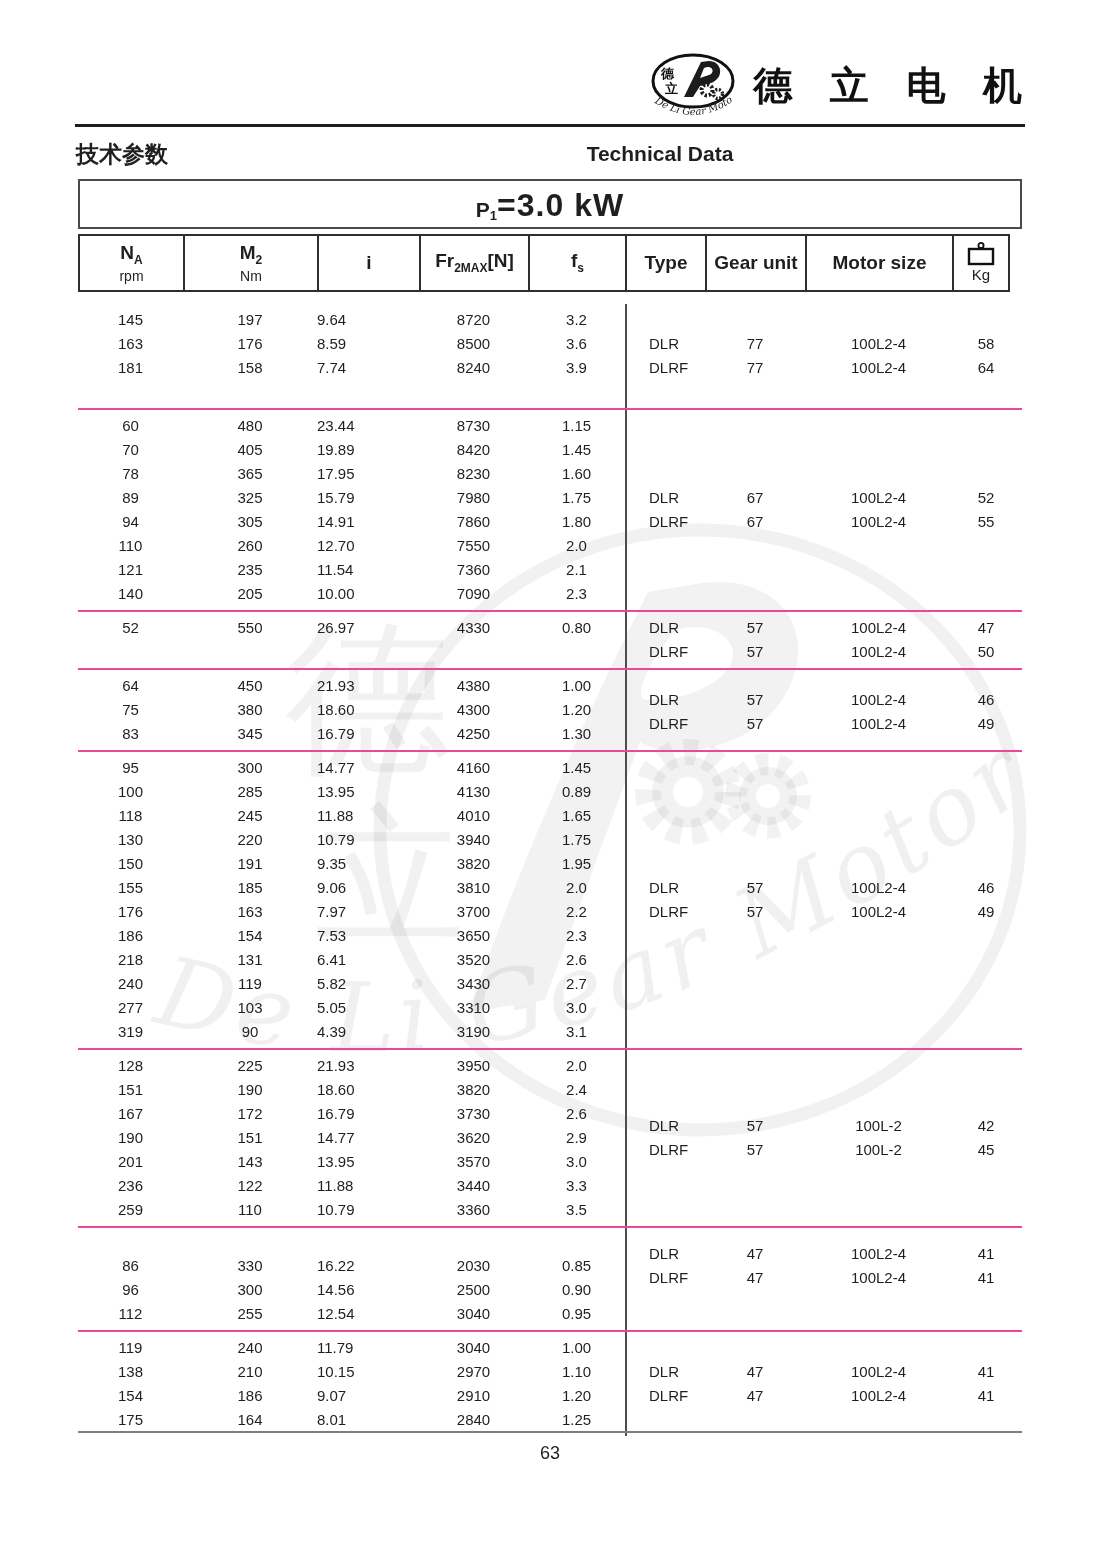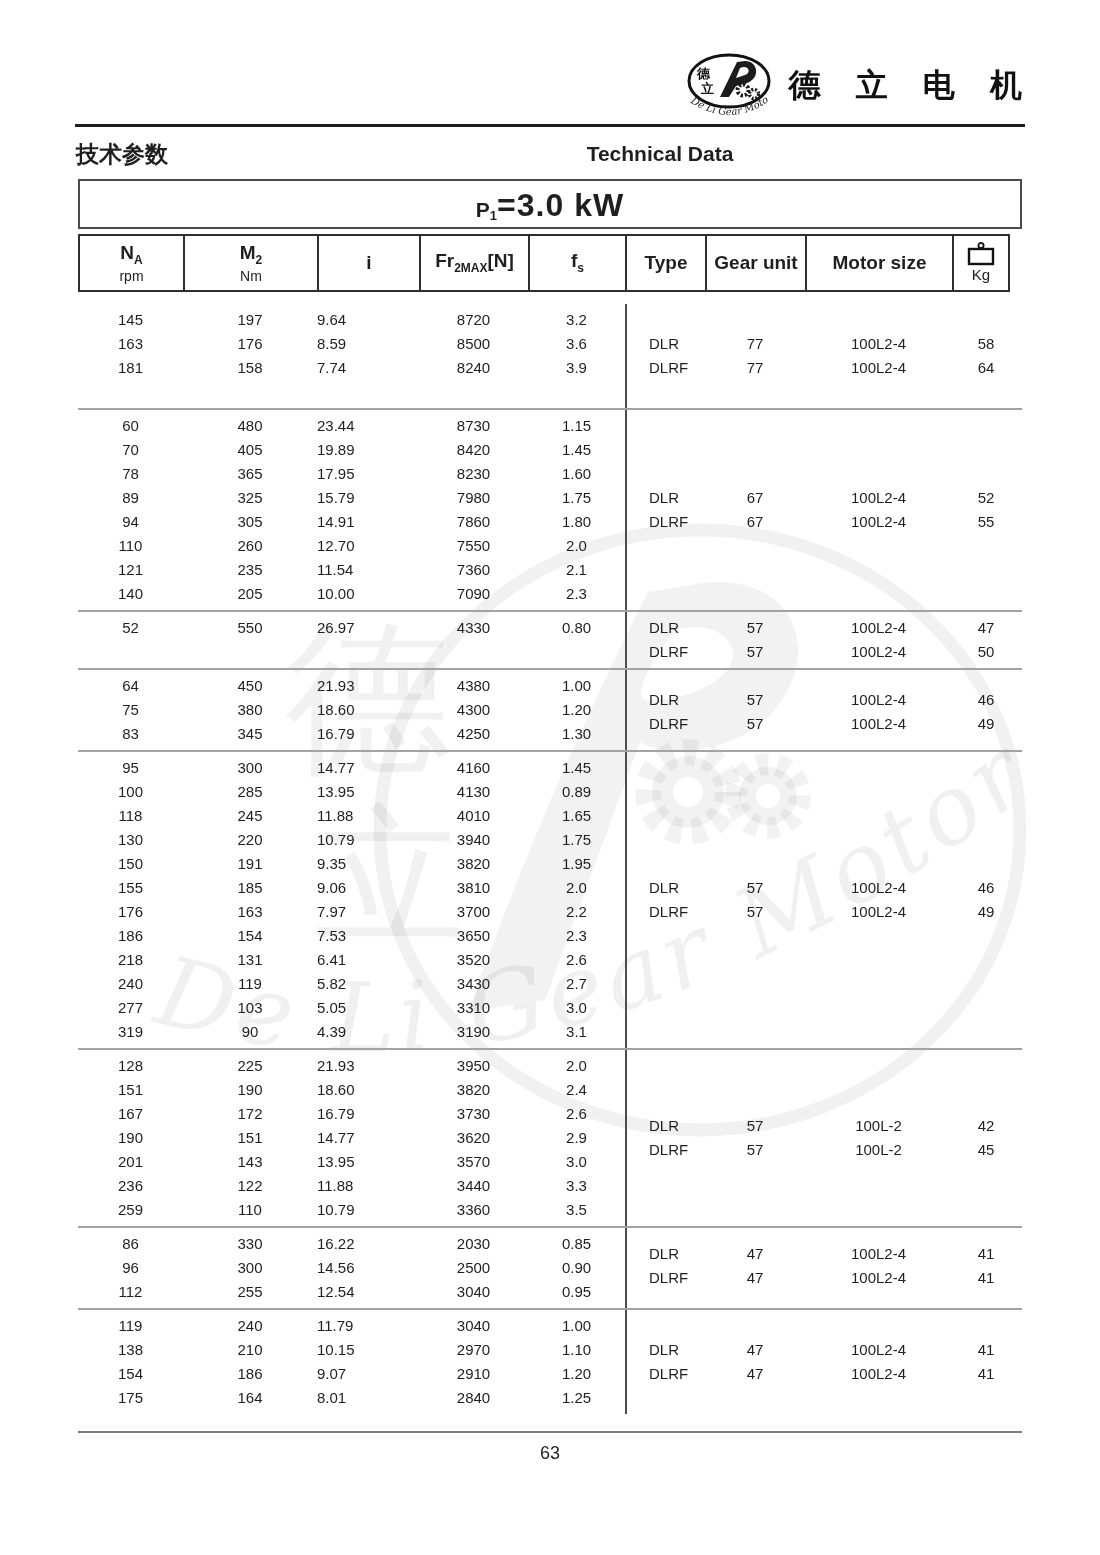--- a/index.html
+++ b/index.html
@@ -5,21 +5,21 @@
   html,body{margin:0;padding:0;background:#fff;}
   body{width:1100px;height:1555px;font-family:"Liberation Sans",sans-serif;color:#1f1f1f;}
   .page{position:relative;width:1100px;height:1555px;overflow:hidden;background:#ffffff;}
 
   
   .watermark{position:absolute;left:0;top:0;width:1100px;height:1555px;pointer-events:none;}
 
   
   .brand{position:absolute;top:50px;right:66px;display:flex;align-items:center;gap:8px;}
   .brand-logo{width:104px;height:80px;}
-  .brand-name{font-family:"DejaVu Serif",serif;font-weight:bold;font-size:32px;letter-spacing:12px;color:#111;white-space:nowrap;line-height:1;padding-bottom:10px;}
+  .brand-name{font-family:"DejaVu Serif",serif;font-weight:bold;font-size:39px;letter-spacing:12px;color:#111;white-space:nowrap;line-height:1;padding-bottom:10px;}
   .top-rule{position:absolute;left:75px;top:124px;width:950px;height:3px;background:#1d1d1d;}
   .section-cn{position:absolute;left:76px;top:139px;font-size:23px;font-weight:bold;}
   .section-en{position:absolute;left:530px;top:142px;width:260px;text-align:center;font-size:21px;font-weight:bold;}
 
   .power-box{position:absolute;left:78px;top:179px;width:944px;height:50px;border:2px solid #4a4a4a;box-sizing:border-box;display:flex;align-items:flex-end;justify-content:center;padding-bottom:7px;}
   .power-prefix{font-weight:bold;font-size:21px;line-height:1;}
   .power-sub{font-weight:bold;font-size:13px;line-height:1;position:relative;top:2px;}
   .power-value{font-weight:bold;font-size:32px;line-height:0.9;letter-spacing:1px;}
 
   
@@ -28,21 +28,21 @@
   .th:last-child{border-right:none;flex:1;}
   .th-w0{width:105px}.th-w1{width:134px}.th-w2{width:102px}.th-w3{width:109px}.th-w4{width:97px}
   .th-w5{width:80px}.th-w6{width:100px}.th-w7{width:147px}
   .th-main{font-size:19px;font-weight:bold;}
   .th-main sub{font-size:12px;font-weight:bold;}
   .th-sub{font-size:14px;color:#222;}
   .kg-icon{display:block;margin:0 auto;}
 
   
   .tbody{position:absolute;left:78px;top:292px;width:944px;padding-top:12px;}
-  .block{display:flex;border-bottom:2px solid #a3a3a3;}
+  .block{display:flex;border-bottom:2px solid #ec4899;}
   .block:last-child{border-bottom:none;}
   .block-left{width:547px;padding:4px 0;}
   .trow{display:flex;height:24px;line-height:24px;}
   .tc{font-size:15px;color:#1f1f1f;}
   .tc0{width:105px;text-align:center;}
   .tc1{width:134px;text-align:center;}
   .tc2{width:102px;padding-right:22px;box-sizing:border-box;}
   .tc3{width:109px;text-align:center;}
   .tc4{width:97px;text-align:center;}
   .block-right{width:395px;position:relative;border-left:2px solid #4d4d4d;}
@@ -491,21 +491,21 @@
           </div>
           <div class="type-line" style="top: 88px;">
             <div class="tc ty0">DLRF</div>
             <div class="tc ty1">57</div>
             <div class="tc ty2">100L-2</div>
             <div class="tc ty3">45</div>
           </div>
         </div>
       </div>
       <div class="block">
-        <div class="block-left" style="height: 72px;">
+        <div class="block-left" style="height: 72px; margin-top: 22px;">
           <div class="trow">
             <div class="tc tc0">86</div>
             <div class="tc tc1">330</div>
             <div class="tc tc2">16.22</div>
             <div class="tc tc3">2030</div>
             <div class="tc tc4">0.85</div>
           </div>
           <div class="trow">
             <div class="tc tc0">96</div>
             <div class="tc tc1">300</div>

